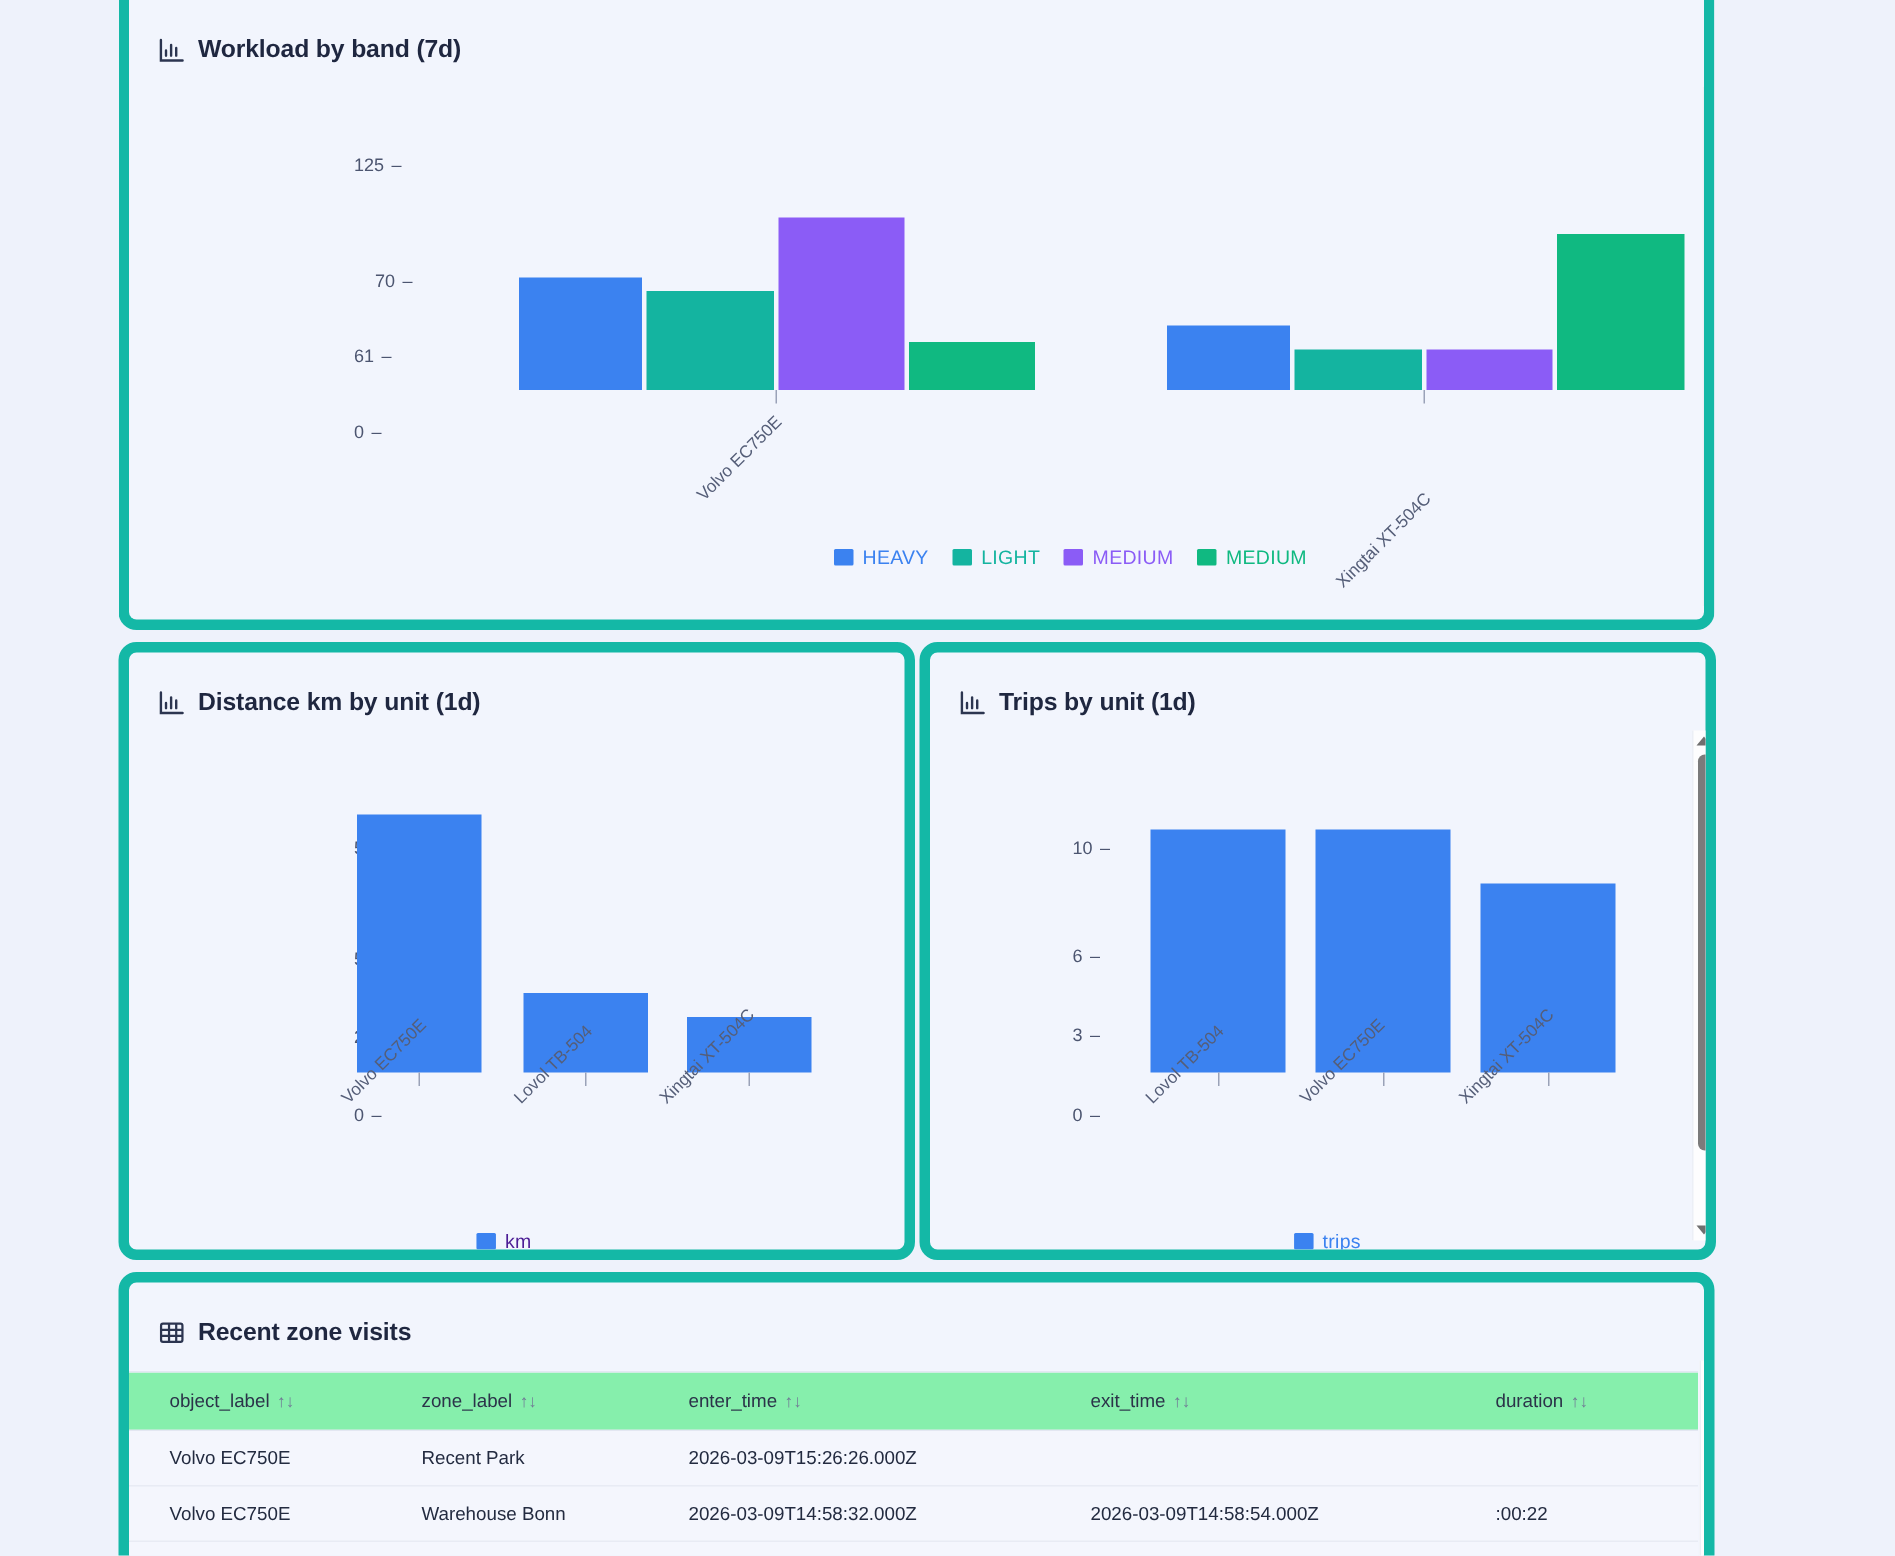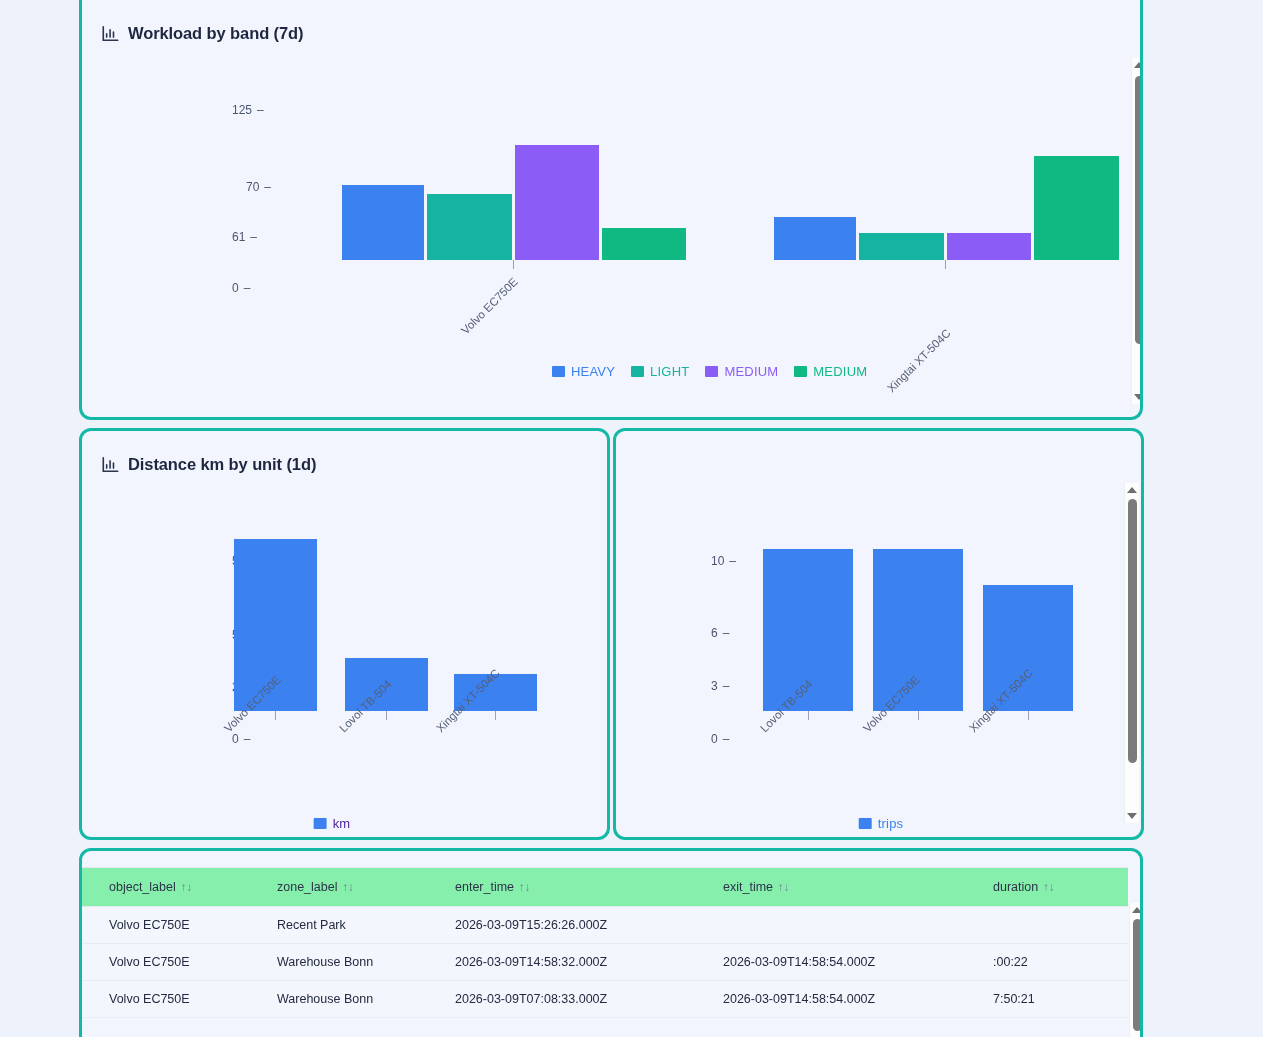--- a/index.html
+++ b/index.html
@@ -13,21 +13,21 @@
   .page {
     position: relative;
     width: 1263px; height: 1037px;
     background: #eef2fb;
   }
 
   
   .card {
     position: absolute;
     background: #f2f5fd;
-    border: 3px solid #14b8a6;
+    border: 7px solid #14b8a6;
     border-radius: 12px;
     overflow: hidden;
   }
   #card-workload { left: 79px;  top: 0px;   width: 1064px; height: 420px; border-top: none; border-top-left-radius:0; border-top-right-radius:0;}
   #card-distance { left: 79px;  top: 428px; width: 531px;  height: 412px; }
   #card-trips    { left: 613px; top: 428px; width: 531px;  height: 412px; }
   #card-table    { left: 79px;  top: 848px; width: 1064px; height: 200px; }
 
   .card-head {
     display: flex; align-items: center;
@@ -247,20 +247,29 @@
         <span class="legend-item">
           <span class="legend-swatch" style="background:#3b82f0"></span>
           <span class="legend-label" style="color:#4c1d95">km</span>
         </span>
       </div>
     </div>
 
   </section>
 
   <section class="card" id="card-trips">
+    <div class="card-head">
+      <span class="hdr-icon">
+        <svg viewBox="0 0 16 16" width="17" height="17" fill="none" stroke="currentColor" stroke-width="1.5" stroke-linecap="round">
+          <path d="M1.2 1.6v12.8h13.6"></path>
+          <path d="M4.4 11.4V8.2M7.6 11.4V4.6M10.8 11.4V6.6"></path>
+        </svg>
+      </span>
+      <span class="card-title">Trips by unit (1d)</span>
+    </div>
 
     <div class="chart-wrap" style="position:absolute; left:0; top:60px; width:531px; height:345px;">
       <div class="ytick" style="left:95px; width:50px; top:42px;"><span>10</span><span class="dash">–</span></div>
       <div class="ytick" style="left:95px; width:50px; top:114px;"><span>6</span><span class="dash">–</span></div>
       <div class="ytick" style="left:95px; width:50px; top:167px;"><span>3</span><span class="dash">–</span></div>
       <div class="ytick" style="left:95px; width:50px; top:220px;"><span>0</span><span class="dash">–</span></div>
 
       <div class="plot" style="left:0; top:0; width:531px; height:220px;">
         <div class="bar" style="left:147px; width:90px; height:162px; background:#3b82f0;"></div>
         <div class="bar" style="left:257px; width:90px; height:162px; background:#3b82f0;"></div>
@@ -290,20 +299,29 @@
       <div class="track">
         <div class="thumb" style="top:2px; height:264px;"></div>
       </div>
       <div class="arrow down">
           <i></i>
         </div>
     </div>
   </section>
 
   <section class="card" id="card-table">
+    <div class="card-head">
+      <span class="hdr-icon">
+        <svg viewBox="0 0 16 16" width="17" height="17" fill="none" stroke="currentColor" stroke-width="1.4">
+          <rect x="1.3" y="2.3" width="13.4" height="11.4" rx="1.2"></rect>
+          <path d="M1.3 6.2h13.4M1.3 10h13.4M6.3 2.3v11.4M10.8 2.3v11.4"></path>
+        </svg>
+      </span>
+      <span class="card-title">Recent zone visits</span>
+    </div>
 
     <table class="zone-table">
       <colgroup>
           <col class="c0">
           <col class="c1">
           <col class="c2">
           <col class="c3">
           <col class="c4">
         </colgroup>
       <thead>

